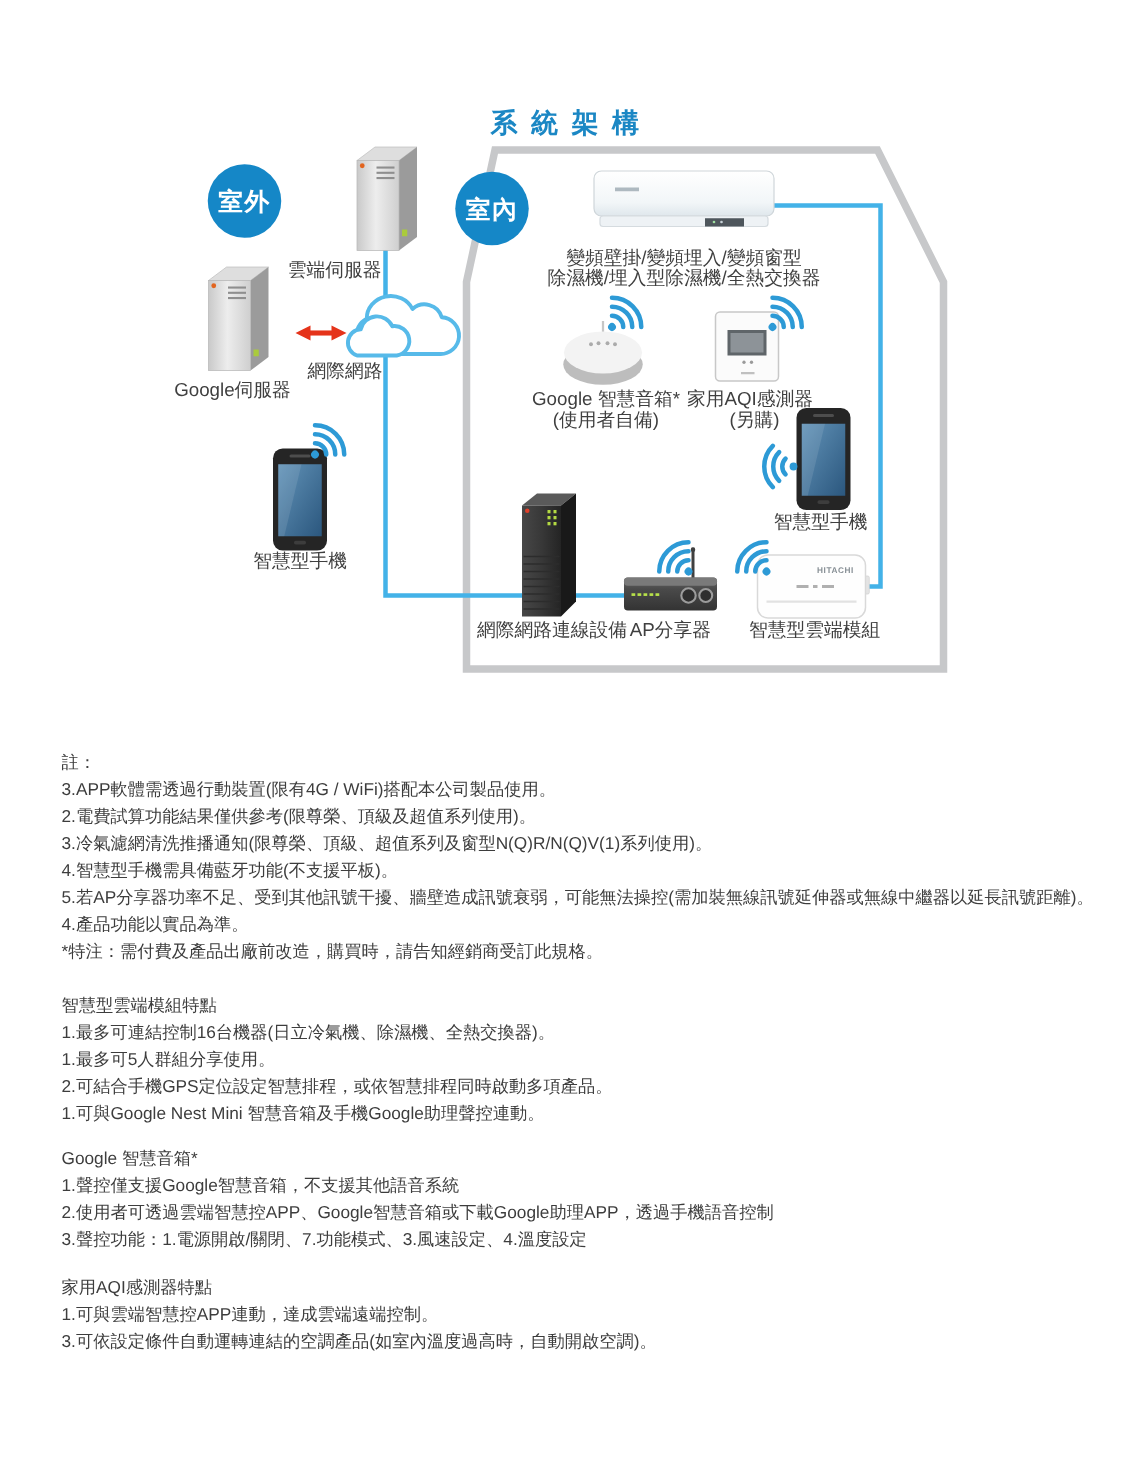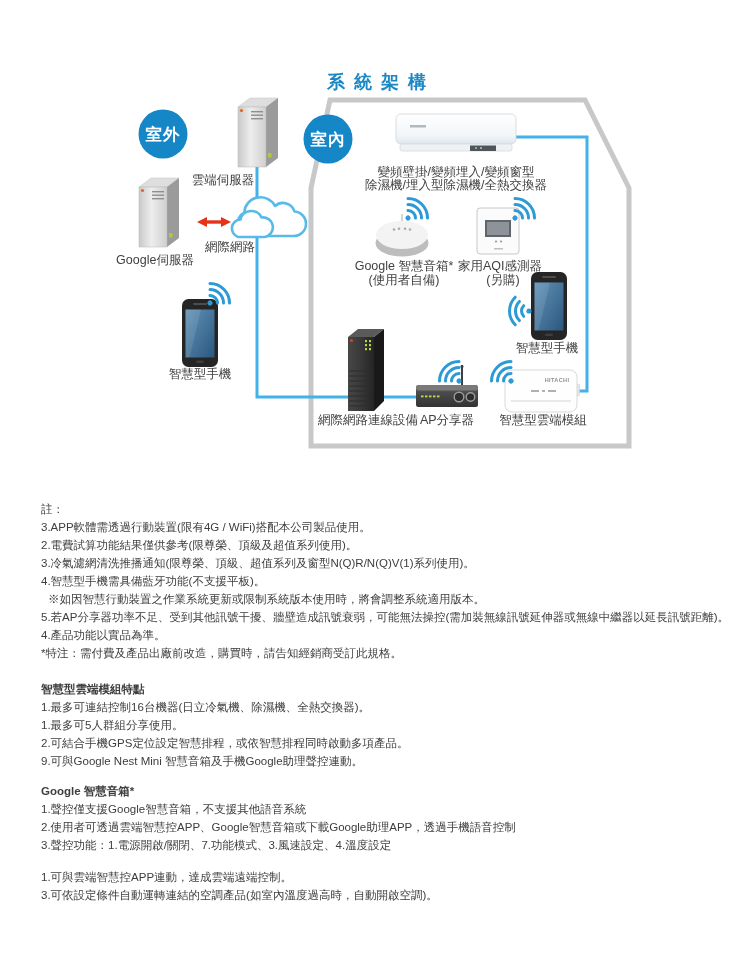--- a/index.html
+++ b/index.html
@@ -3,21 +3,21 @@
 <meta charset="utf-8">
 <style>
   html,body{margin:0;padding:0;background:#ffffff;}
   .page{position:relative;width:750px;height:973px;background:#ffffff;overflow:hidden;
         font-family:"Liberation Sans",sans-serif;}
   .diagram-svg{position:absolute;left:0;top:0;}
   .content{position:absolute;left:41px;top:500px;width:700px;color:#3d3d3d;
            font-size:11.5px;line-height:18px;}
   .line{white-space:nowrap;}
   .line.indent{padding-left:7px;}
-  .heading{font-weight:bold;}
+  .heading{font-weight:normal;}
   .sec1{margin-top:18px;}
   .sec2{margin-top:12px;}
   .sec3{margin-top:14px;}
   text{font-family:"Liberation Sans",sans-serif;}
   .lbl{fill:#3f3f3f;font-size:12.5px;}
 </style>
 </head>
 <body>
 
 <div class="page">
@@ -207,40 +207,40 @@
     <text x="381" y="88" text-anchor="middle" font-size="18" font-weight="bold" letter-spacing="9" fill="#1b87c4">系統架構</text>
   </svg>
 
   <div class="content">
     <div>
       <div class="line">註：</div>
       <div class="line">3.APP軟體需透過行動裝置(限有4G / WiFi)搭配本公司製品使用。</div>
       <div class="line">2.電費試算功能結果僅供參考(限尊榮、頂級及超值系列使用)。</div>
       <div class="line">3.冷氣濾網清洗推播通知(限尊榮、頂級、超值系列及窗型N(Q)R/N(Q)V(1)系列使用)。</div>
       <div class="line">4.智慧型手機需具備藍牙功能(不支援平板)。</div>
-      <div class="line indent">※如因智慧行動裝置之作業系統更新或限制系統版本使用時，將會調整系統適用版本。</div>
       <div class="line">5.若AP分享器功率不足、受到其他訊號干擾、牆壁造成訊號衰弱，可能無法操控(需加裝無線訊號延伸器或無線中繼器以延長訊號距離)。</div>
       <div class="line">4.產品功能以實品為準。</div>
       <div class="line">*特注：需付費及產品出廠前改造，購買時，請告知經銷商受訂此規格。</div>
     </div>
 
     <div class="sec1">
       <div class="line heading">智慧型雲端模組特點</div>
       <div class="line">1.最多可連結控制16台機器(日立冷氣機、除濕機、全熱交換器)。</div>
       <div class="line">1.最多可5人群組分享使用。</div>
       <div class="line">2.可結合手機GPS定位設定智慧排程，或依智慧排程同時啟動多項產品。</div>
-      <div class="line">9.可與Google Nest Mini 智慧音箱及手機Google助理聲控連動。</div>
+      <div class="line">1.可與Google Nest Mini 智慧音箱及手機Google助理聲控連動。</div>
     </div>
 
     <div class="sec2">
       <div class="line heading">Google 智慧音箱*</div>
       <div class="line">1.聲控僅支援Google智慧音箱，不支援其他語音系統</div>
       <div class="line">2.使用者可透過雲端智慧控APP、Google智慧音箱或下載Google助理APP，透過手機語音控制</div>
       <div class="line">3.聲控功能：1.電源開啟/關閉、7.功能模式、3.風速設定、4.溫度設定</div>
     </div>
 
     <div class="sec3">
+      <div class="line heading">家用AQI感測器特點</div>
       <div class="line">1.可與雲端智慧控APP連動，達成雲端遠端控制。</div>
       <div class="line">3.可依設定條件自動運轉連結的空調產品(如室內溫度過高時，自動開啟空調)。</div>
     </div>
   </div>
 
 </div>
 
 </body></html>

